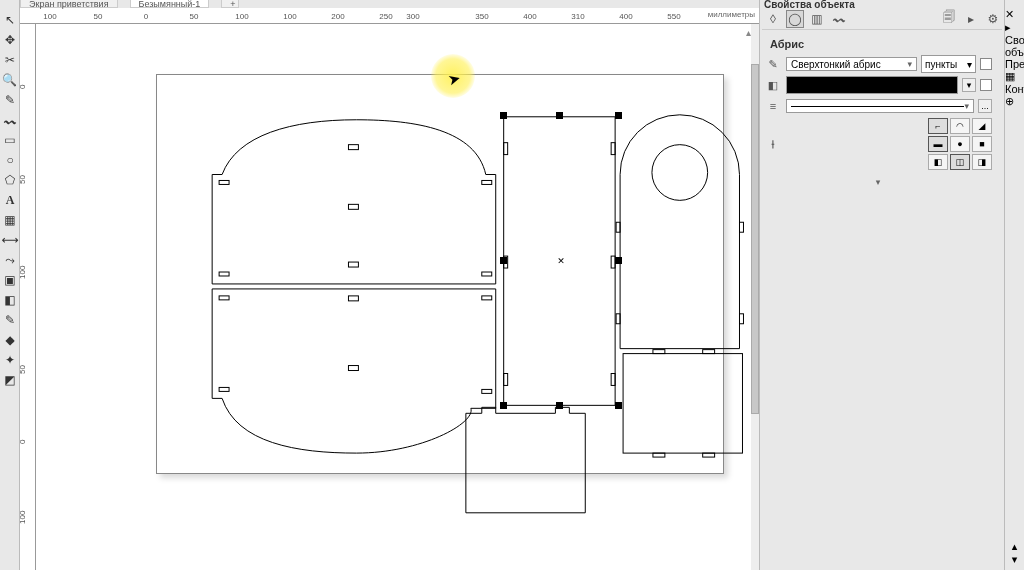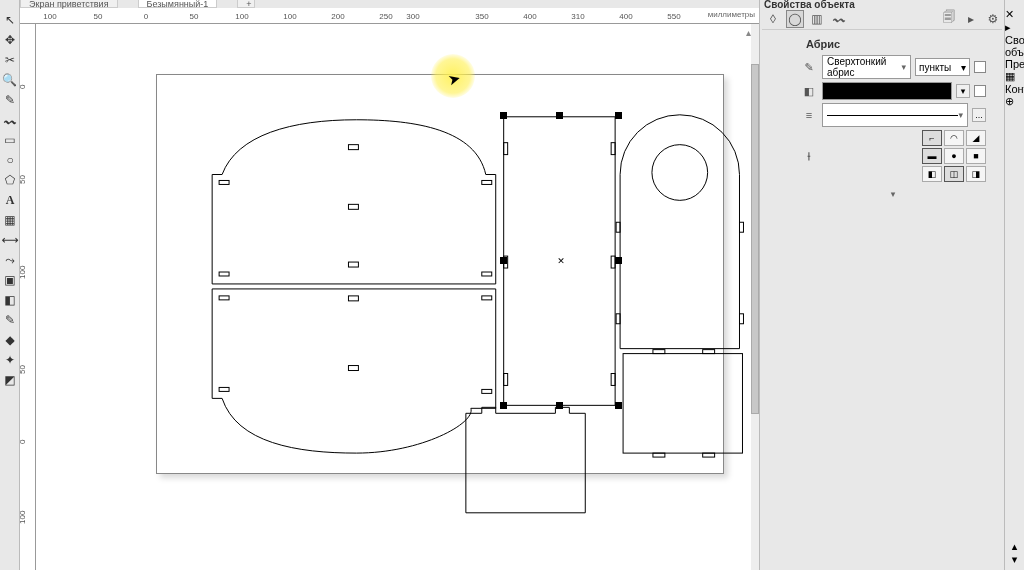--- a/index.html
+++ b/index.html
@@ -11,21 +11,21 @@
     height: 570px;
     overflow: hidden;
     position: relative;
   }
   
   .doc-tabs {
     position: absolute;
     top: 0; left: 20px;
     height: 8px;
     display: flex;
-    gap: 20px;
+    gap: 12px;
     z-index: 5;
     justify-content: flex-end;
   }
   .doc-tab {
     background: #f0f0f0;
     border: 1px solid #ccc;
     border-top: none;
     padding: 0 8px;
     font-size: 9px;
     color: #555;
@@ -200,41 +200,40 @@
     background: #d8d8d8;
   }
   .docker-iconrow .spacer { flex: 1; }
   .section-label {
     padding: 4px 6px 2px 6px;
     font-weight: bold;
     color: #333;
   }
   .docker-body {
     position: absolute;
-    top: 32px; left: 0; right: 14px;
+    top: 32px; left: 0; right: 8px;
     padding: 2px 4px;
-    margin-left: 36px;
   }
   .row {
     display: flex;
     align-items: center;
     gap: 4px;
     margin: 3px 0;
   }
   .row .ricon {
     width: 18px; height: 18px;
     display: flex;
     align-items: center;
     justify-content: center;
     color: #555;
     font-size: 11px;
   }
   .ddl {
     flex: 1;
-    height: 24px;
+    height: 14px;
     background: #fff;
     border: 1px solid #999;
     display: flex;
     align-items: center;
     padding: 0 4px;
     font-size: 10px;
     justify-content: space-between;
   }
   .ddl .arrow { color: #666; font-size: 9px; }
   .color-swatch {

